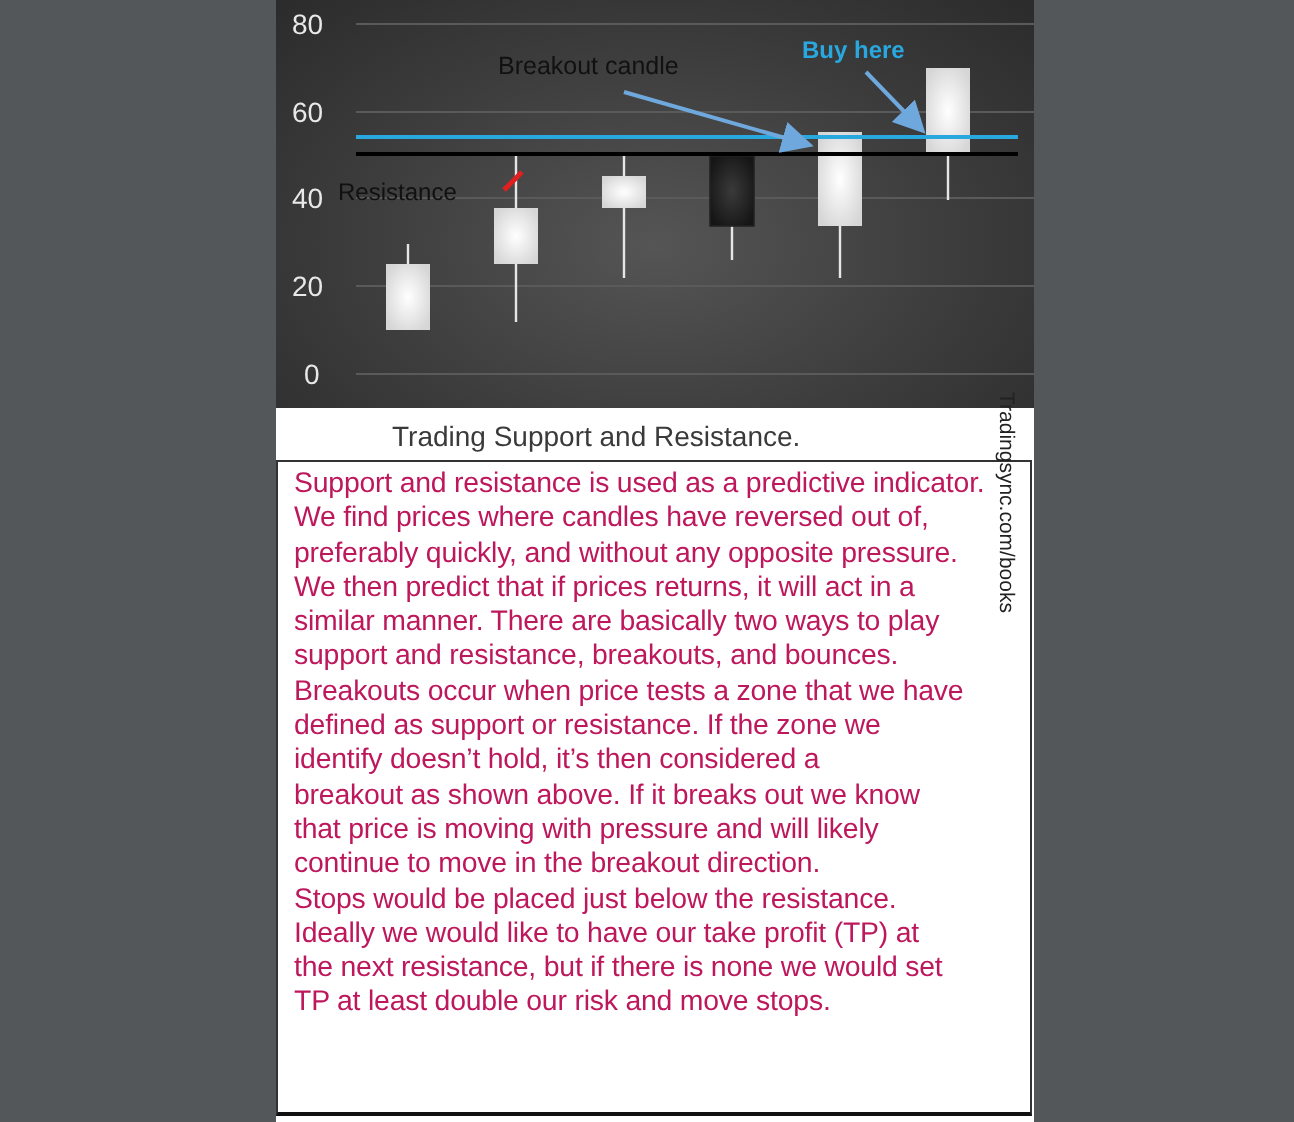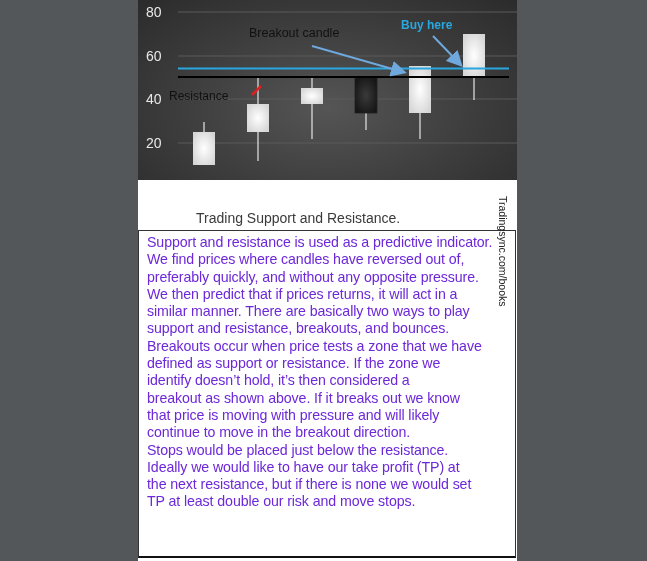--- a/index.html
+++ b/index.html
@@ -7,38 +7,38 @@
     width: 647px; height: 561px; overflow: hidden;
     background: #53575a;
     position: relative;
     font-family: "Liberation Sans", sans-serif;
   }
   .page {
     position: absolute; left: 138px; top: 0; width: 379px; height: 561px;
     background: #ffffff;
   }
   .chart {
-    position: absolute; left: 0; top: 0; width: 379px; height: 180px;
+    position: absolute; left: 0; top: 0; width: 379px; height: 204px;
     background: radial-gradient(ellipse at 50% 60%, #555555 0%, #3d3d3d 55%, #2b2b2b 100%);
     overflow: hidden;
   }
   .chart svg { position: absolute; left: 0; top: 0; }
   .caption {
     position: absolute; left: 0; top: 206px; width: 437px; height: 24px;
     font-size: 14px; color: #3a3a3a; text-align: left; padding-left: 58px; box-sizing: border-box;
     line-height: 24px;
   }
   .textbox {
     position: absolute; left: 0; top: 230px; width: 378px; height: 328px;
     border: 1px solid #333; border-bottom: 2px solid #111; box-sizing: border-box;
     background: #fff;
   }
   .body-text {
     position: absolute; left: 8px; top: 3px; width: 362px;
-    font-size: 14.2px; line-height: 17.3px; color: #6d28d9;
+    font-size: 14.2px; line-height: 17.3px; color: #be185d;
     white-space: pre-line; letter-spacing: -0.1px;
   }
   .watermark {
     position: absolute; left: 355px; top: 196px; width: 110px; height: 16px;
     transform-origin: 0 0; transform: rotate(90deg) translateY(-16px);
     font-size: 10.5px; color: #222; white-space: nowrap;
   }
 </style>
 </head>
 <body>

